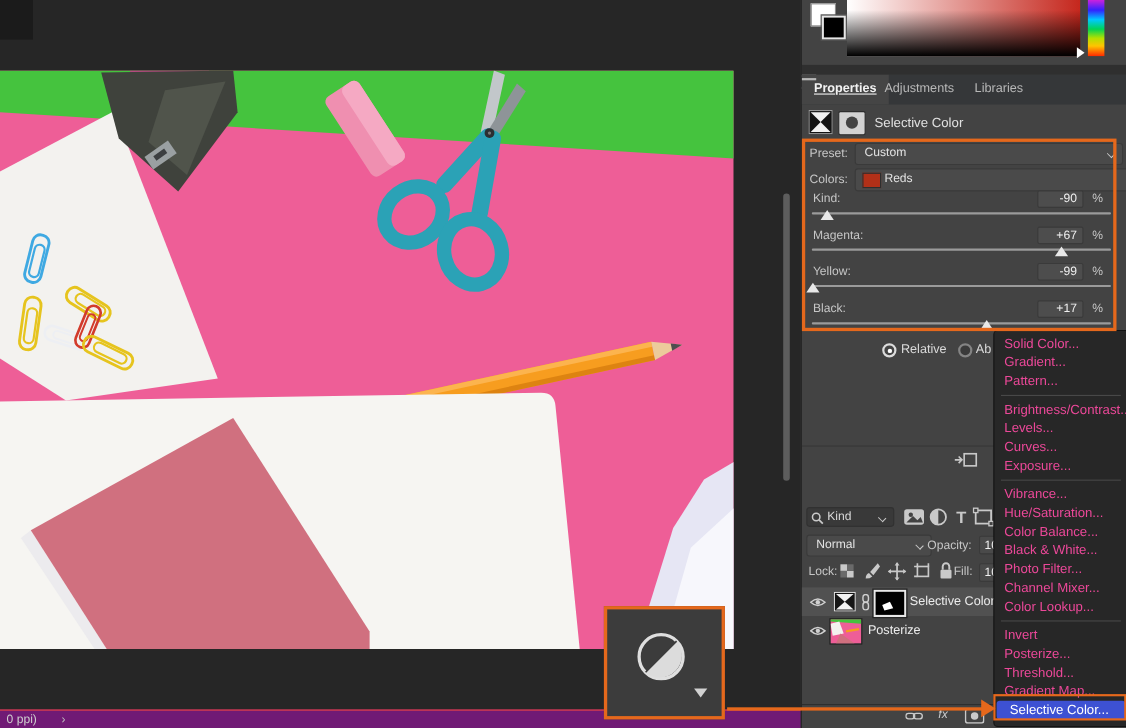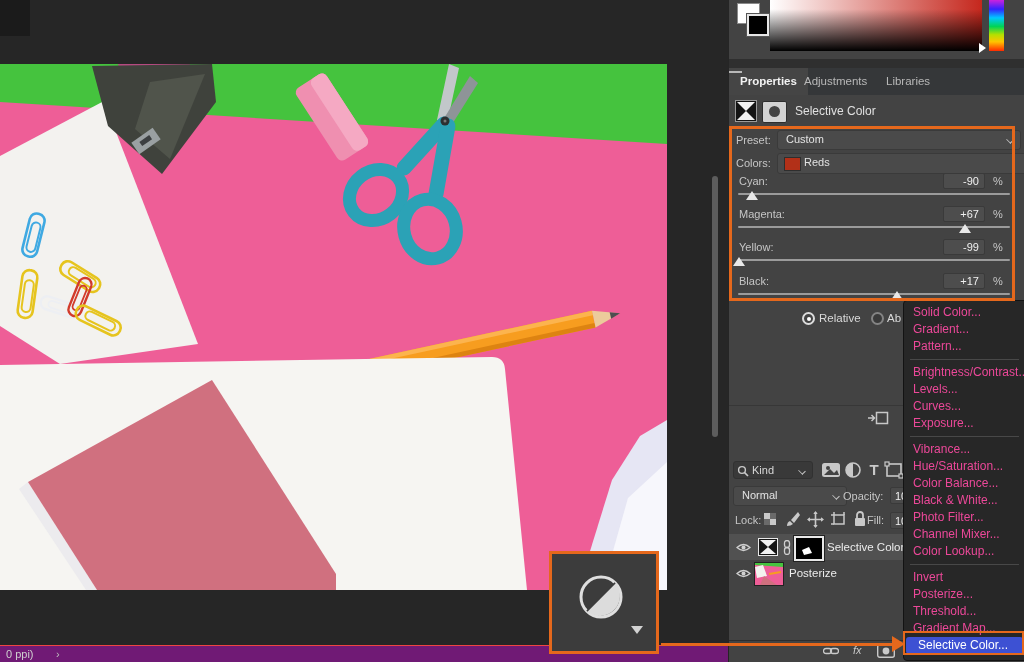--- a/index.html
+++ b/index.html
@@ -203,21 +203,21 @@
   <div class="abs panel-col">
 
     <div class="abs swatch-fg"></div>
     <div class="abs swatch-bg"></div>
     <div class="abs grad-field"></div>
     <div class="abs grad-pointer"></div>
     <div class="abs hue-strip"></div>
     <div class="abs color-panel-gap"></div>
 
     <div class="abs tab-bar props">
-      <div class="tab active" style="left:0;">Properties</div>
+      <div class="tab active" style="left:0;text-decoration:underline;">Properties</div>
       <div class="tab" style="left:64px;">Adjustments</div>
       <div class="tab" style="left:146px;">Libraries</div>
       <div class="hamburger"></div>
     </div>
 
     <svg class="abs adj-icon" viewBox="0 0 22 22">
       <rect x="0.5" y="0.5" width="21" height="21" fill="#141414" stroke="#9a9a9a"></rect>
       <polygon points="2,2 20,2 11,11" fill="#f2f2f2"></polygon>
       <polygon points="2,20 20,20 11,11" fill="#f2f2f2"></polygon>
     </svg>
@@ -230,21 +230,21 @@
     <div class="abs dropdown preset-dd">
       <span>Custom</span><span class="chev"></span>
     </div>
     <div class="abs row-label colors-label">Colors:</div>
     <div class="abs dropdown colors-dd">
       <span class="red-swatch" style="background: rgb(178, 48, 24);"></span>
       <span>Reds</span>
     </div>
 
     <div class="abs slider-row" style="left:0;top:172px;width:296px;height:33px;">
-      <span class="sl-label" style="top:3px;">Cyan:</span>
+      <span class="sl-label" style="top:3px;">Kind:</span>
       <span class="val-box" style="top:1px;">-90</span>
       <span class="pct" style="top:3px;">%</span>
       <div class="track" style="top:21px;">
           <div class="thumb" style="left: 5%;"></div>
         </div>
     </div>
     <div class="abs slider-row" style="left:0;top:205px;width:296px;height:33px;">
       <span class="sl-label" style="top:3px;">Magenta:</span>
       <span class="val-box" style="top:1px;text-align:right;">+67</span>
       <span class="pct" style="top:3px;">%</span>

